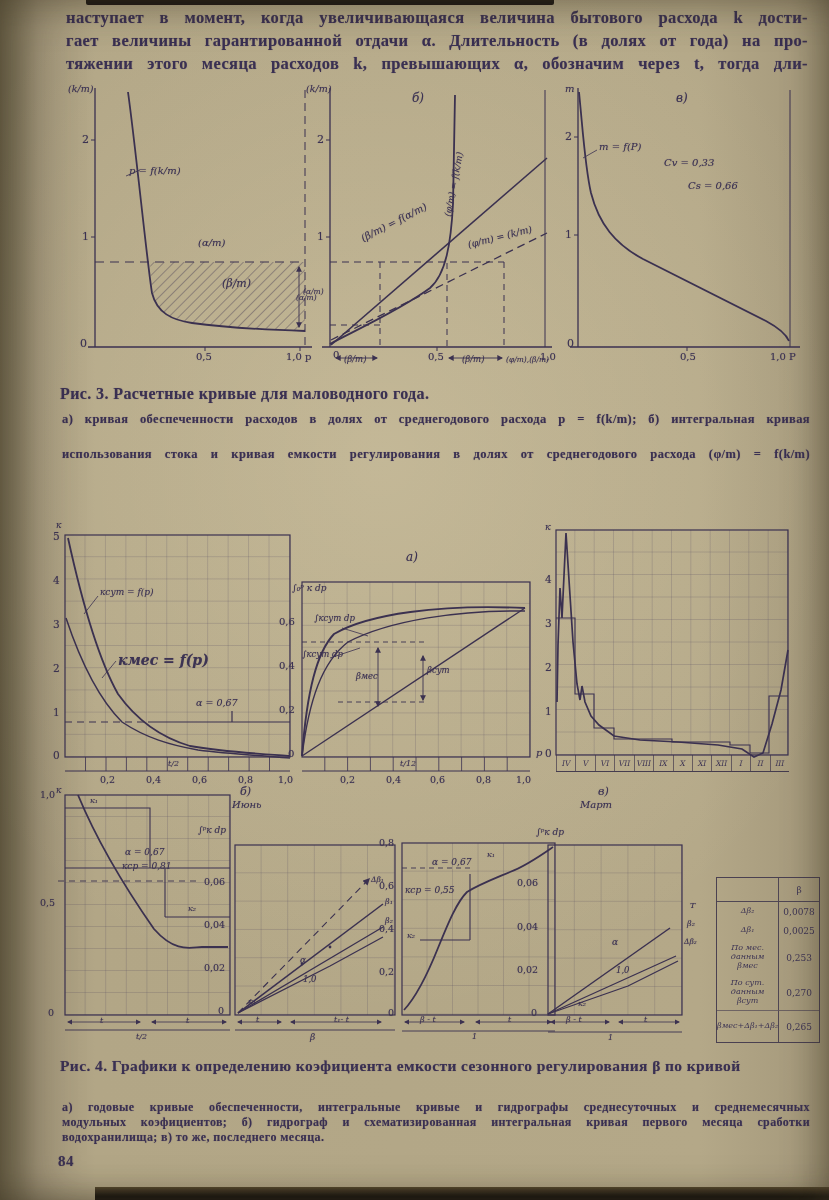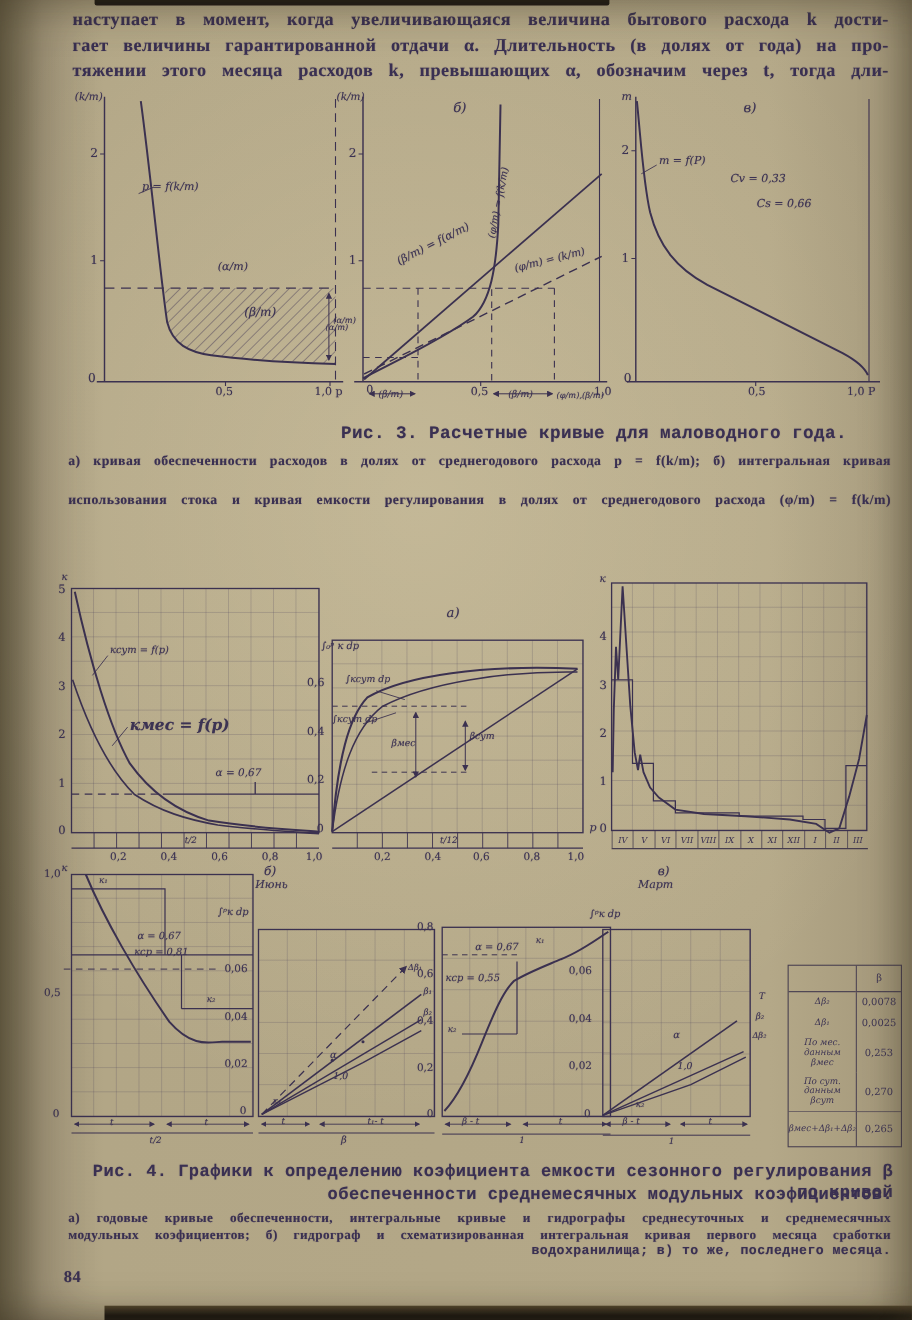--- a/index.html
+++ b/index.html
@@ -13,21 +13,21 @@
     box-shadow:inset 42px 0 55px -22px rgba(66,57,38,.55),
                inset -24px 0 42px -20px rgba(66,57,38,.42),
                inset 0 26px 44px -22px rgba(66,57,38,.35),
                inset 0 -18px 30px -16px rgba(48,40,28,.40);}
   .bar-top{position:absolute;left:86px;top:0;width:468px;height:5px;background:#171310;border-radius:0 0 2px 2px;}
   .bar-bottom{position:absolute;left:95px;top:1187px;width:734px;height:13px;
     background:linear-gradient(180deg,#57492f,#16130d 70%);}
   .txt{position:absolute;color:#3a3052;font-weight:700;letter-spacing:.4px;
     text-shadow:0 0 1px rgba(58,46,84,.45);line-height:1.25;}
   .just{text-align:justify;text-align-last:justify;}
-  .ctr{text-align:right;font-family:Liberation Mono, monospace;}
+  .ctr{text-align:left;}
   .L{position:absolute;font-family:"DejaVu Serif",serif;color:#3c3353;line-height:1;
     white-space:nowrap;text-shadow:0 0 .8px rgba(60,48,84,.5);}
   .it{font-style:italic;}
   svg{position:absolute;left:0;top:0;}
   .months{position:absolute;left:556px;top:755px;width:233px;height:16px;display:flex;
     border-bottom:1.3px solid rgba(58,49,72,.9);}
   .months .m{flex:1;border-left:.8px solid rgba(58,49,72,.65);font:italic 7.5px "DejaVu Serif",serif;
     color:#3c3353;display:flex;align-items:center;justify-content:center;}
   .tbl{position:absolute;left:716px;top:877px;width:102px;height:164px;
     border:1.6px solid rgba(56,47,72,.85);display:grid;grid-template-columns:1.5fr 1fr;
@@ -358,21 +358,20 @@
     <div>
         <span>По сут. данным</span>
         <span>βсут</span>
       </div>
     <div class="v">0,270</div>
     <div class="sep">βмес+Δβ₁+Δβ₂</div>
     <div class="sep v">0,265</div>
   </div>
 
   <div class="txt ctr" style="left:60px;top:1056px;width:752px;font-size:15.5px;">Рис. 4. Графики к определению коэфициента емкости сезонного регулирования β по кривой</div>
-  <div class="txt ctr" style="left:60px;top:1077px;width:752px;font-size:15.5px;">обеспеченности среднемесячных модульных коэфициентов.</div>
   <div class="txt just" style="left:62px;top:1100px;width:748px;font-size:12px;">а) годовые кривые обеспеченности, интегральные кривые и гидрографы среднесуточных и среднемесячных</div>
   <div class="txt just" style="left:62px;top:1115px;width:748px;font-size:12px;">модульных коэфициентов; б) гидрограф и схематизированная интегральная кривая первого месяца сработки</div>
   <div class="txt ctr" style="left:62px;top:1130px;width:748px;font-size:12px;">водохранилища; в) то же, последнего месяца.</div>
 
   <div class="txt" style="left:58px;top:1152px;font-size:15px;">84</div>
 
   <div class="bar-top"></div>
   <div class="bar-bottom"></div>
   <div class="vig"></div>
 </div>

